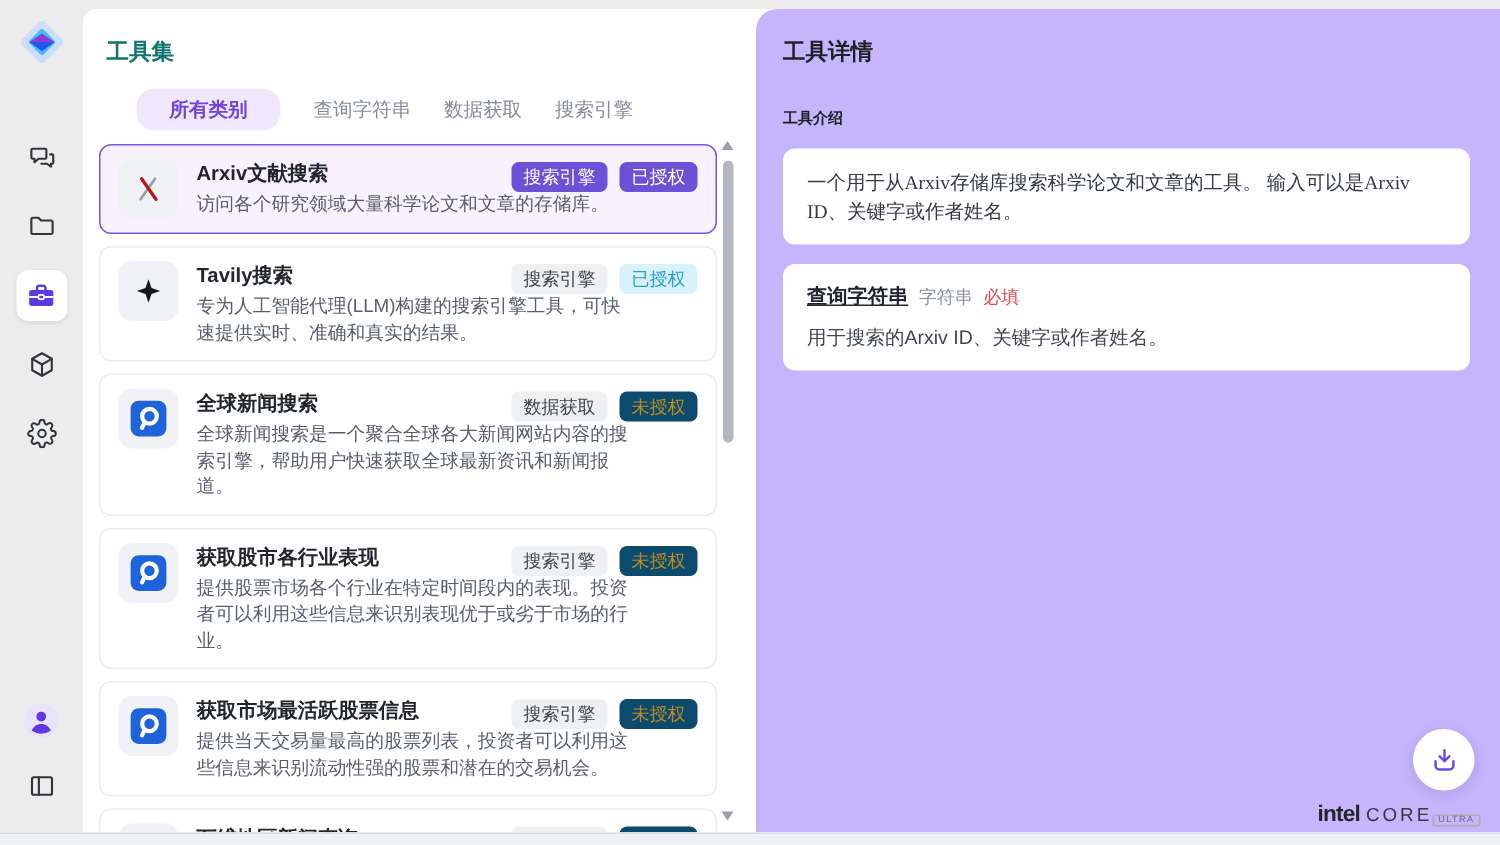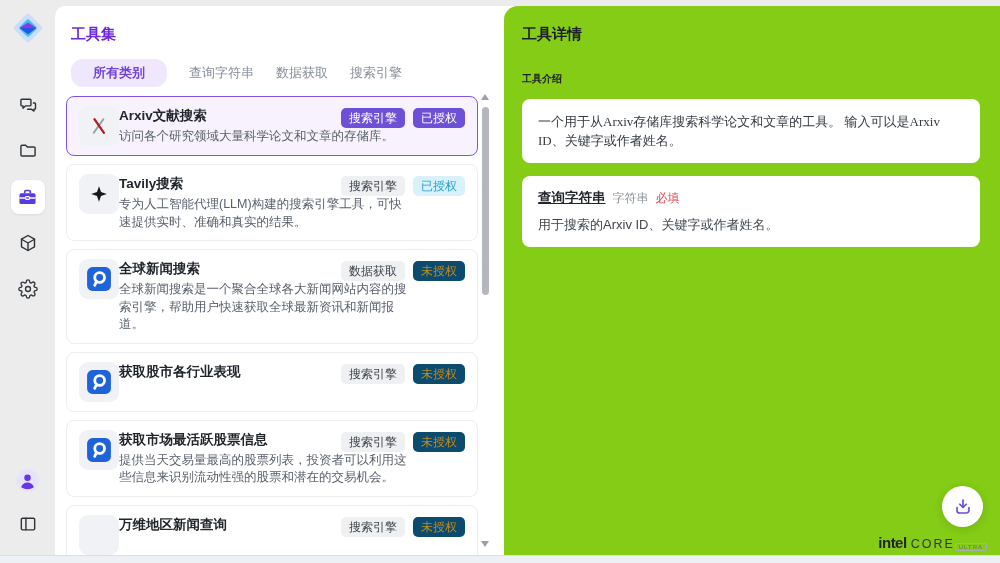--- a/index.html
+++ b/index.html
@@ -14,47 +14,47 @@
   .side-item { width:34px; height:34px; display:flex; align-items:center; justify-content:center; border-radius:8px; cursor:pointer; }
   .side-item.active { background:#ffffff; box-shadow:0 1px 3px rgba(0,0,0,.08); }
   .side-bottom { position:absolute; bottom:14px; left:0; width:55px; display:flex; flex-direction:column; align-items:center; gap:10px; }
   .side-icon { display:flex; }
 
   
   .main { position:absolute; left:55px; top:6px; right:0; bottom:8px; background:#ffffff; border-top-left-radius:10px; display:flex; overflow:hidden; }
 
   
   .list-panel { width:449px; position:relative; overflow:hidden; }
-  .panel-title { font-size:15px; font-weight:700; color:#6d28d9; margin:19px 0 0 16px; }
+  .panel-title { font-size:15px; font-weight:700; color:#0f766e; margin:19px 0 0 16px; }
   .tabs { display:flex; align-items:center; gap:22px; margin:15px 0 9px 16px; }
   .tab { font-size:13px; color:#868d97; cursor:pointer; padding:5px 0; }
-  .tab.active { background:#efe7fc; color:#7343d9; padding:5px 22px; border-radius:12px; font-weight:600; }
+  .tab.active { background:#efe7fc; color:#7343d9; padding:5px 22px; border-radius:12px; font-weight:600;margin-left:20px; }
   .tool-list { margin-left:11px; width:412px; }
-  .tool-card { position:relative; display:flex; width:412px; background:#ffffff; border:1px solid #ebedf0; border-radius:8px; padding:9px 12px; margin-bottom:8px; cursor:pointer; }
+  .tool-card { position:relative; display:flex; gap:12px; width:412px; background:#ffffff; border:1px solid #ebedf0; border-radius:8px; padding:9px 12px; margin-bottom:8px; cursor:pointer; }
   .tool-card.selected { border:1.5px solid #7d55e6; background:#f7f2fe; }
   .tool-icon-tile { flex:0 0 40px; width:40px; height:40px; border-radius:9px; background:#f1f2f5; display:flex; align-items:center; justify-content:center; }
   .tool-text { width:292px; }
   .tool-title { font-size:13.5px; font-weight:700; color:#22262b; line-height:20px; }
   .tool-desc { font-size:12.5px; color:#585f6a; line-height:17.5px; margin-top:2px; }
   .tool-badges { position:absolute; top:11px; right:12px; display:flex; gap:8px; }
   .badge { font-size:12px; line-height:1; padding:4px 8px; border-radius:5px; white-space:nowrap; }
   .badge-purple { background:#6c50d5; color:#ffffff; }
   .badge-gray   { background:#eff0f2; color:#3f454d; }
   .badge-cyan   { background:#d8f1fa; color:#26a0cf; }
   .badge-amber  { background:#0c4a6e; color:#c08c1d; }
 
   
   .fake-scroll { position:absolute; top:88px; bottom:8px; right:15px; width:8px; }
   .scroll-arrow { position:absolute; left:0; width:0; height:0; border-left:4px solid transparent; border-right:4px solid transparent; cursor:pointer; }
   .scroll-up { top:0; border-bottom:6px solid #9aa0a7; }
   .scroll-down { bottom:0; border-top:6px solid #9aa0a7; }
   .scroll-thumb { position:absolute; top:13px; left:0.5px; width:7px; height:188px; background:#b4b8be; border-radius:4px; cursor:grab; }
 
   
-  .detail-panel { flex:1; background:#84cc16; border-top-left-radius:14px; padding:19px 20px 0 18px; position:relative; }
+  .detail-panel { flex:1; background:#c4b5fd; border-top-left-radius:14px; padding:19px 20px 0 18px; position:relative; }
   .detail-title { font-size:15px; font-weight:700; color:#1d2126; }
   .section-heading { font-size:10px; font-weight:700; color:#1d2126; margin-top:28px; }
   .detail-card { background:#ffffff; border-radius:8px; margin-top:13px; padding:13px 16px; }
   .intro-text { font-size:13px; color:#343a41; line-height:19px;font-family:Liberation Serif, serif; }
   .param-line { display:flex; align-items:baseline; gap:7px; }
   .param-name { font-size:13.5px; font-weight:700; color:#22262b;text-decoration:underline; }
   .param-type { font-size:12px; color:#8a9097; }
   .param-required { font-size:12px; color:#e5484d; }
   .param-desc { font-size:13px; color:#3f464e; margin-top:9px; }
 
@@ -208,20 +208,21 @@
           <div class="tool-card">
             <div class="tool-icon-tile">
               <svg viewBox="0 0 24 24" width="26" height="26">
                 <rect x="1" y="1" width="22" height="22" rx="5" fill="#1e63d9"></rect>
                 <circle cx="12.6" cy="10.6" r="4.5" fill="none" stroke="#fff" stroke-width="2.6"></circle>
                 <path d="M9.6 14.4L8 17.8" stroke="#fff" stroke-width="2.6" stroke-linecap="round"></path>
               </svg>
             </div>
             <div class="tool-text">
               <div class="tool-title">获取股市各行业表现</div>
+              <div class="tool-desc">提供股票市场各个行业在特定时间段内的表现。投资者可以利用这些信息来识别表现优于或劣于市场的行业。</div>
             </div>
             <div class="tool-badges">
               <span class="badge badge-gray">搜索引擎</span>
               <span class="badge badge-amber">未授权</span>
             </div>
           </div>
           <div class="tool-card">
             <div class="tool-icon-tile">
               <svg viewBox="0 0 24 24" width="26" height="26">
                 <rect x="1" y="1" width="22" height="22" rx="5" fill="#1e63d9"></rect>

